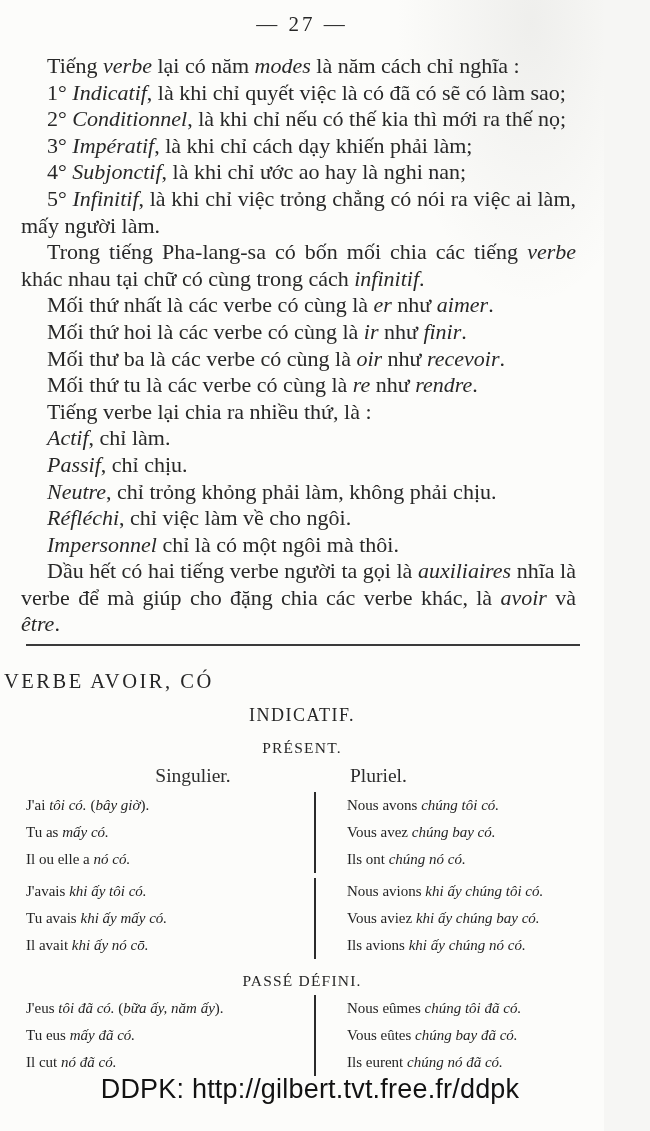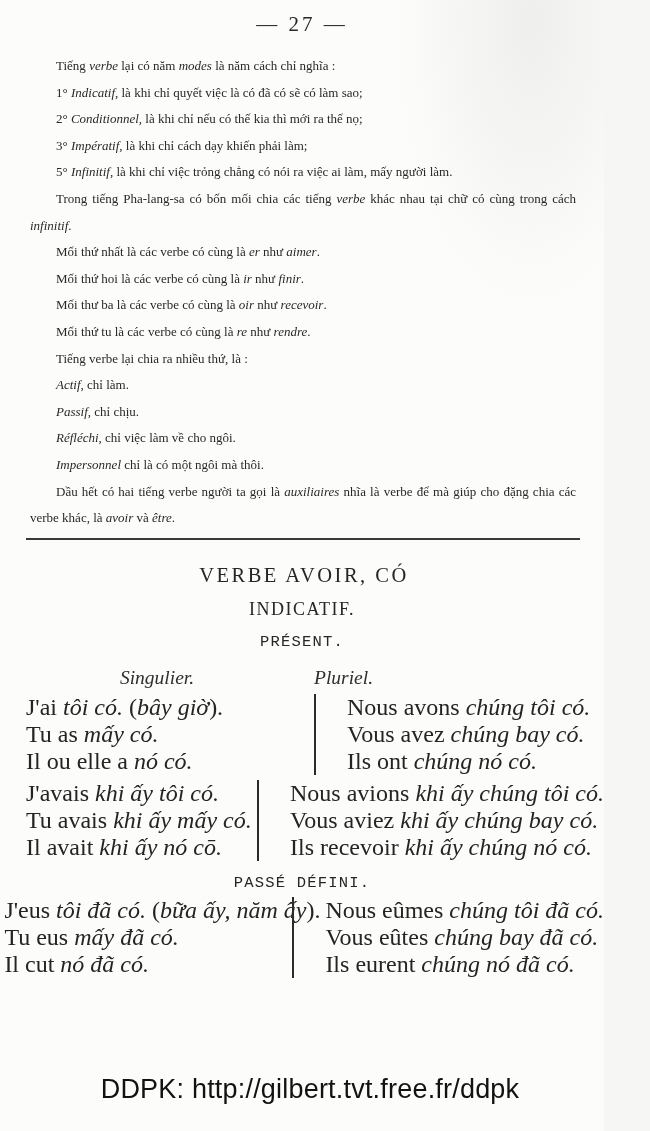--- a/index.html
+++ b/index.html
@@ -15,51 +15,51 @@
     background:
       radial-gradient(ellipse at 88% 2%, rgba(120,120,115,0.10), rgba(0,0,0,0) 18%),
       #fcfcfa;
     overflow:hidden;
   }
   .page-number{
     padding-top:12px;text-align:center;
     font-size:21px;letter-spacing:3px;color:#262626;
   }
   .intro{
-    margin:16px 28px 0 30px;
-    font-size:13px;line-height:26.6px;
+    margin:16px 28px 0 21px;
+    font-size:22px;line-height:26.6px;
     text-align:justify;color:#282828;
   }
   .intro p{margin:0;text-indent:26px;}
   .intro i{font-style:italic;}
   hr.rule{
     margin:6px 24px 0 26px;
     border:0;border-top:2px solid #3a3a3a;height:0;
   }
   .conj-title{
-    margin:24px 0 0 4px;text-align:center;font-weight:normal;
+    margin:24px 0 0 4px;text-align:left;font-weight:normal;
     font-size:20.5px;letter-spacing:2.5px;color:#262626;
   }
   .conj-mood{
     margin:12px 0 0 0;text-align:center;font-weight:normal;
     font-size:18px;letter-spacing:1.5px;color:#262626;
   }
   .tense-name{
     margin:13px 0 0 0;text-align:center;font-weight:normal;
-    font-size:15.5px;letter-spacing:1.2px;color:#262626;font-family:Liberation Mono, monospace;
+    font-size:15.5px;letter-spacing:1.2px;color:#262626;
   }
   .cols-row{
-    display:flex;margin-top:16px;
-    font-size:19.5px;font-style:italic;color:#2e2e2e;
+    display:flex;margin-top:8px;
+    font-size:19.5px;color:#2e2e2e;padding-left:36px;
   }
   .col-head.left{width:314px;text-align:center;}
   .col-head.right{flex:1;text-align:left;}
   .rows{
     display:flex;margin-top:5px;
-    font-size:24px;line-height:27px;color:#242424;justify-content:flex-end;
+    font-size:15px;line-height:27px;color:#242424;
   }
   .col-l{width:288px;padding-left:26px;white-space:nowrap;}
   .col-r{flex:1;border-left:2px solid #2b2b2b;padding-left:31px;white-space:nowrap;}
   .rows i, .cols-row i{font-style:italic;}
   .footer{
     position:absolute;left:16px;right:0;bottom:26px;
     text-align:center;
     font-family:"Liberation Sans","DejaVu Sans",sans-serif;
     font-size:27px;color:#121212;letter-spacing:0.2px;
   }
@@ -69,29 +69,31 @@
 
 <div class="page">
 
   <div class="page-number">— 27 —</div>
 
   <div class="intro">
       <p><span>Tiếng </span><i>verbe</i><span> lại có năm </span><i>modes</i><span> là năm cách chỉ nghĩa :</span></p>
       <p><span>1° </span><i>Indicatif</i><span>, là khi chỉ quyết việc là có đã có sẽ có làm sao;</span></p>
       <p><span>2° </span><i>Conditionnel</i><span>, là khi chỉ nếu có thế kia thì mới ra thế nọ;</span></p>
       <p><span>3° </span><i>Impératif</i><span>, là khi chỉ cách dạy khiến phải làm;</span></p>
+      <p><span>4° </span><i>Subjonctif</i><span>, là khi chỉ ước ao hay là nghi nan;</span></p>
       <p><span>5° </span><i>Infinitif</i><span>, là khi chỉ việc trỏng chẳng có nói ra việc ai làm, mấy người làm.</span></p>
       <p><span>Trong tiếng Pha-lang-sa có bốn mối chia các tiếng </span><i>verbe</i><span> khác nhau tại chữ có cùng trong cách </span><i>infinitif</i><span>.</span></p>
       <p><span>Mối thứ nhất là các verbe có cùng là </span><i>er</i><span> như </span><i>aimer</i><span>.</span></p>
       <p><span>Mối thứ hoi là các verbe có cùng là </span><i>ir</i><span> như </span><i>finir</i><span>.</span></p>
       <p><span>Mối thư ba là các verbe có cùng là </span><i>oir</i><span> như </span><i>recevoir</i><span>.</span></p>
       <p><span>Mối thứ tu là các verbe có cùng là </span><i>re</i><span> như </span><i>rendre</i><span>.</span></p>
       <p><span>Tiếng verbe lại chia ra nhiều thứ, là :</span></p>
       <p><i>Actif</i><span>, chỉ làm.</span></p>
       <p><i>Passif</i><span>, chỉ chịu.</span></p>
+      <p><i>Neutre</i><span>, chỉ trỏng khỏng phải làm, không phải chịu.</span></p>
       <p><i>Réfléchi</i><span>, chỉ việc làm về cho ngôi.</span></p>
       <p><i>Impersonnel</i><span> chỉ là có một ngôi mà thôi.</span></p>
       <p><span>Dầu hết có hai tiếng verbe người ta gọi là </span><i>auxiliaires</i><span> nhĩa là verbe để mà giúp cho đặng chia các verbe khác, là </span><i>avoir</i><span> và </span><i>être</i><span>.</span></p>
     </div>
 
   <hr class="rule">
 
   <div class="conj">
     <h2 class="conj-title">VERBE AVOIR, CÓ</h2>
     <h2 class="conj-mood">INDICATIF.</h2>
@@ -120,21 +122,21 @@
 
     <div class="rows">
       <div class="col-l">
               <div><span>J'avais </span><i>khi ấy tôi có.</i></div>
               <div><span>Tu avais </span><i>khi ấy mấy có.</i></div>
               <div><span>Il avait </span><i>khi ấy nó cō.</i></div>
             </div>
       <div class="col-r">
               <div><span>Nous avions </span><i>khi ấy chúng tôi có.</i></div>
               <div><span>Vous aviez </span><i>khi ấy chúng bay có.</i></div>
-              <div><span>Ils recevoir </span><i>khi ấy chúng nó có.</i></div>
+              <div><span>Ils avions </span><i>khi ấy chúng nó có.</i></div>
             </div>
     </div>
   </section>
 
   <section class="tense">
     <h3 class="tense-name">PASSÉ DÉFINI.</h3>
 
     <div class="rows">
       <div class="col-l">
               <div><span>J'eus </span><i>tôi đã có.</i><span> (</span><i>bữa ấy, năm ấy</i><span>).</span></div>

